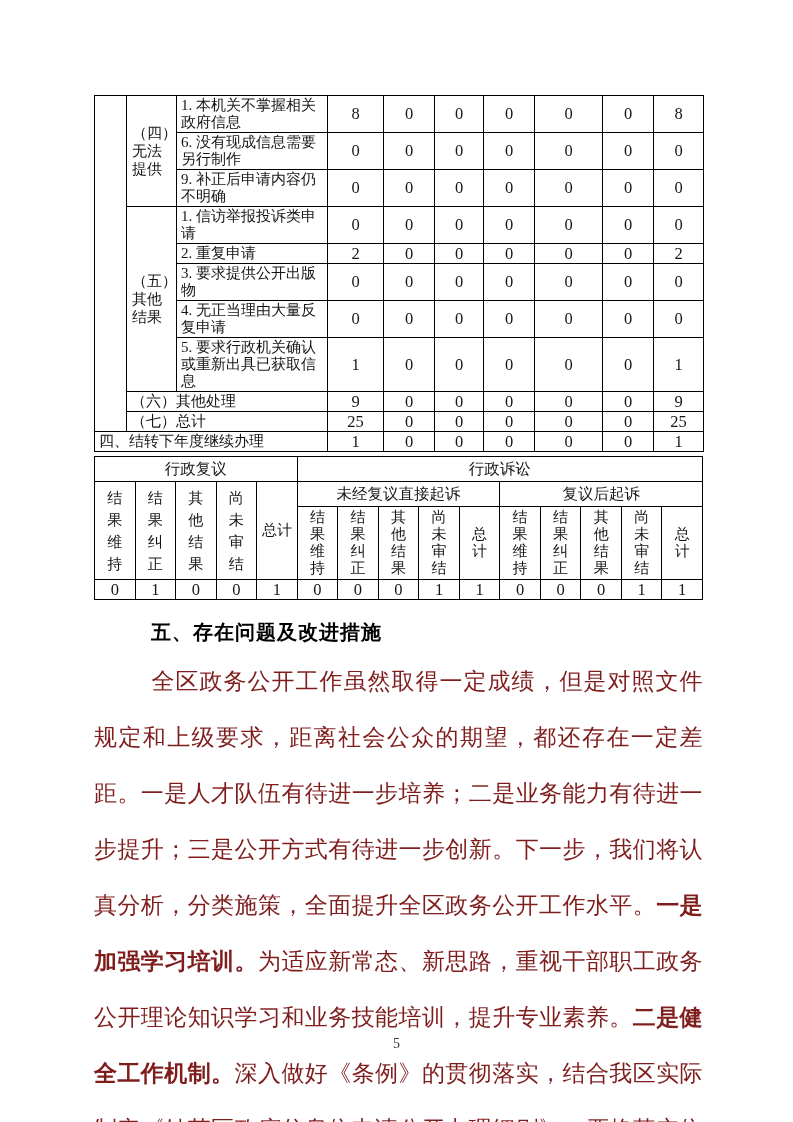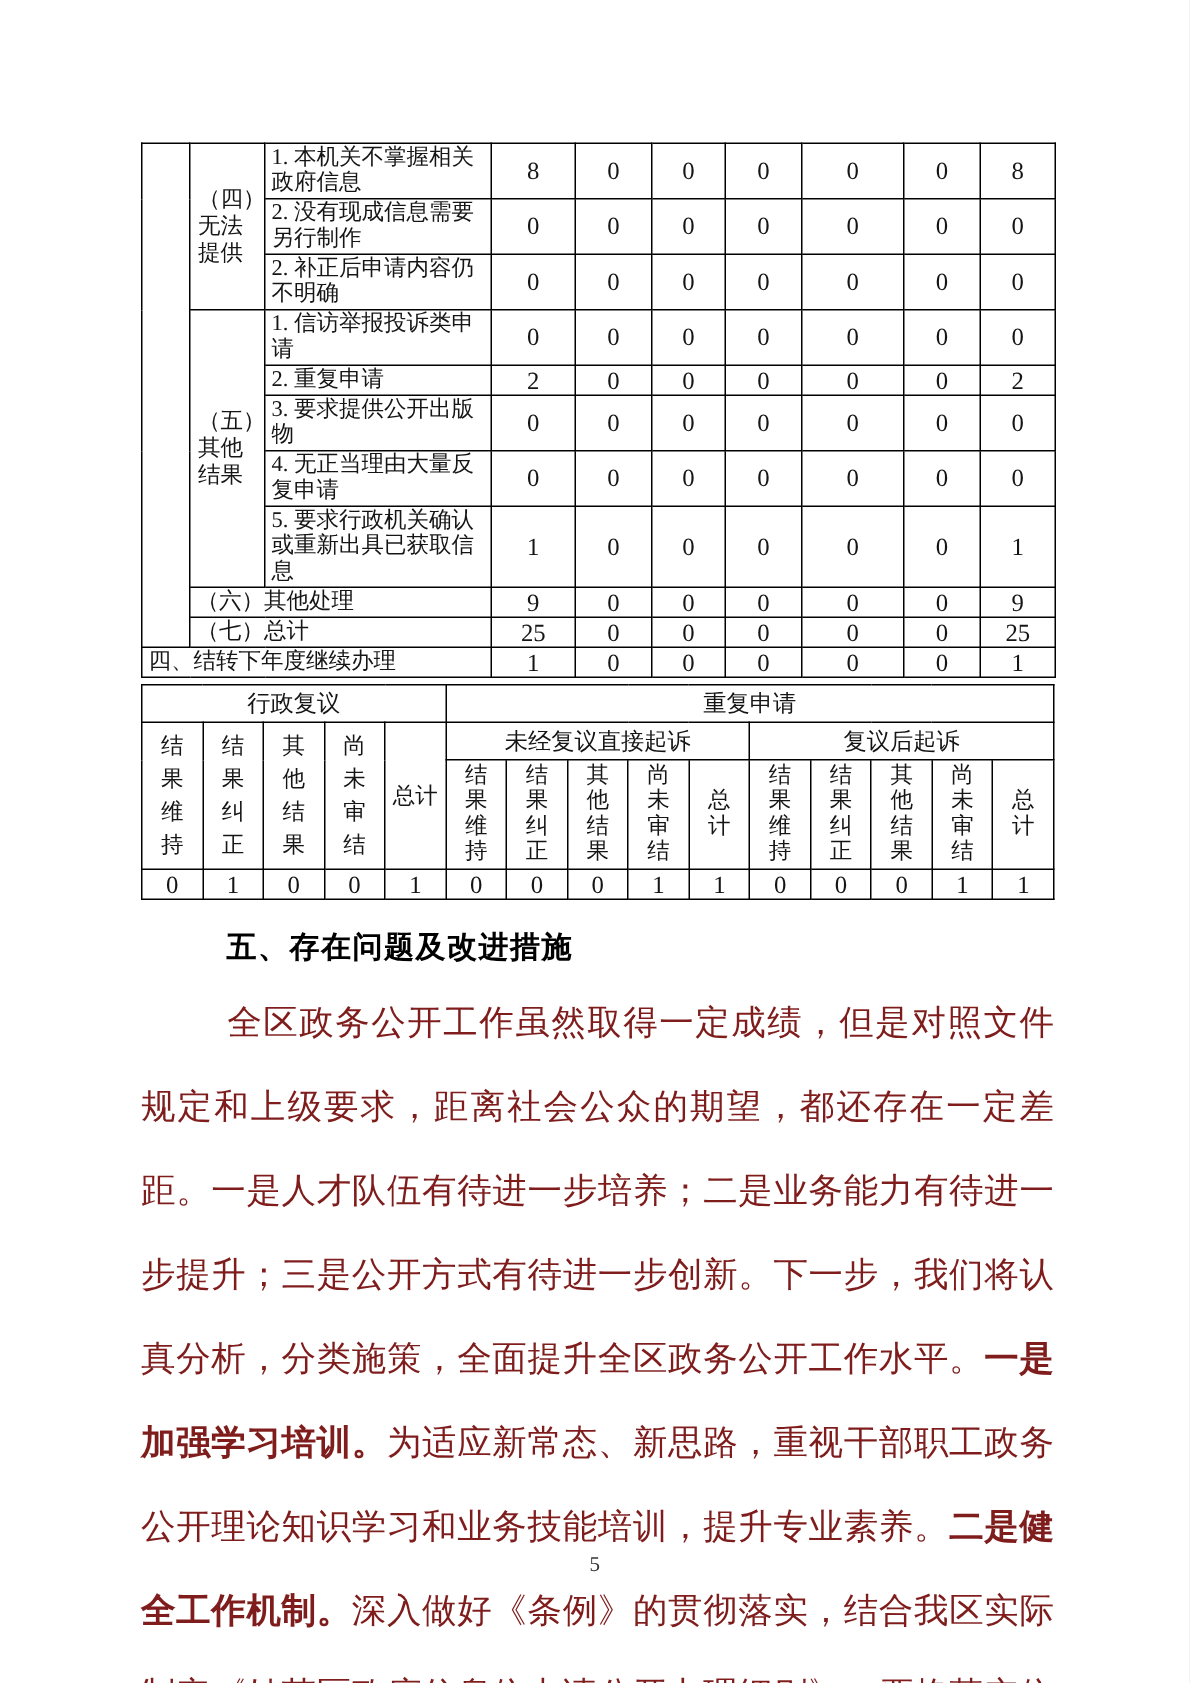--- a/index.html
+++ b/index.html
@@ -68,31 +68,31 @@
           <td class="lbl">1. 本机关不掌握相关政府信息</td>
         <td class="val">8</td>
             <td class="val">0</td>
             <td class="val">0</td>
             <td class="val">0</td>
             <td class="val">0</td>
             <td class="val">0</td>
             <td class="val">8</td>
           </tr>
         <tr style="height:35px">
-          <td class="lbl">2. 没有现成信息需要另行制作</td>
+          <td class="lbl">6. 没有现成信息需要另行制作</td>
         <td class="val">0</td>
             <td class="val">0</td>
             <td class="val">0</td>
             <td class="val">0</td>
             <td class="val">0</td>
             <td class="val">0</td>
             <td class="val">0</td>
           </tr>
         <tr style="height:33px">
-          <td class="lbl">2. 补正后申请内容仍不明确</td>
+          <td class="lbl">9. 补正后申请内容仍不明确</td>
         <td class="val">0</td>
             <td class="val">0</td>
             <td class="val">0</td>
             <td class="val">0</td>
             <td class="val">0</td>
             <td class="val">0</td>
             <td class="val">0</td>
           </tr>
         <tr style="height:36px">
           <td class="cat" rowspan="5">（五）其他结果</td>
@@ -176,21 +176,21 @@
             <td class="val">1</td>
           </tr>
       </tbody>
     </table>
 
 
     <table class="t2">
       <tbody>
         <tr style="height:25px">
           <th class="grp" colspan="5">行政复议</th>
-          <th class="grp" colspan="10">重复申请</th>
+          <th class="grp" colspan="10">行政诉讼</th>
         </tr>
         <tr style="height:25px">
           <th class="vcell" rowspan="2"><span class="vert vtall">结果维持</span></th>
           <th class="vcell" rowspan="2"><span class="vert vtall">结果纠正</span></th>
           <th class="vcell" rowspan="2"><span class="vert vtall">其他结果</span></th>
           <th class="vcell" rowspan="2"><span class="vert vtall">尚未审结</span></th>
           <th class="hcell" rowspan="2">总计</th>
           <th class="grp" colspan="5">未经复议直接起诉</th>
           <th class="grp" colspan="5">复议后起诉</th>
         </tr>

